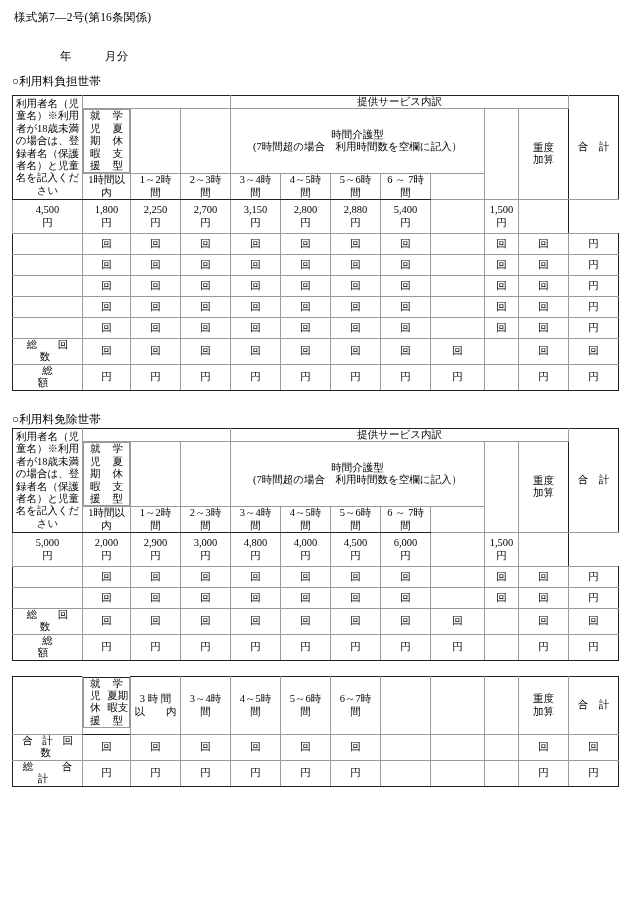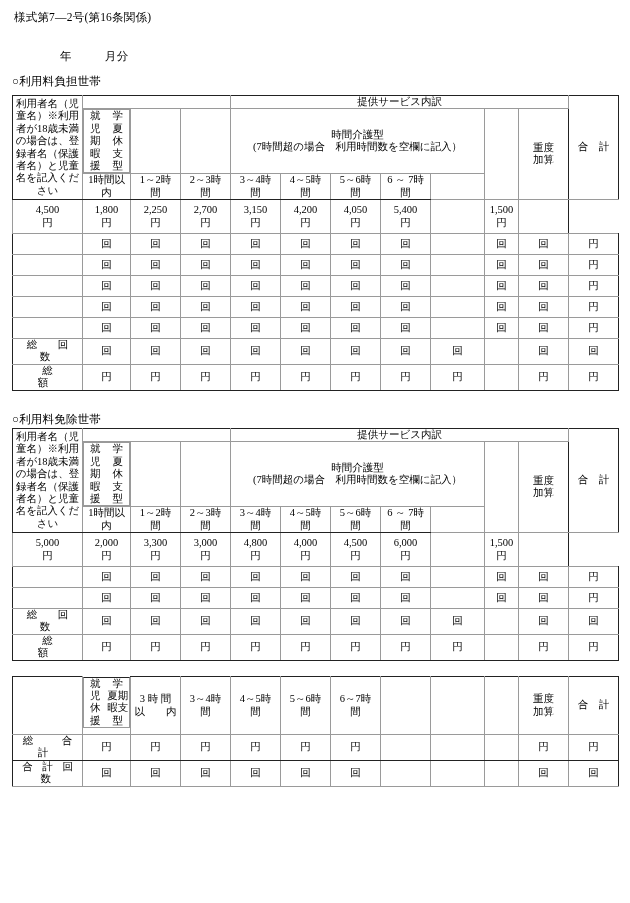--- a/index.html
+++ b/index.html
@@ -184,25 +184,25 @@
           </td>
         <td class="amt">
             <span class="v">2,700</span>
             <span class="y">円</span>
           </td>
         <td class="amt">
             <span class="v">3,150</span>
             <span class="y">円</span>
           </td>
         <td class="amt">
-            <span class="v">4,200</span>
-            <span class="y">円</span>
-          </td>
-        <td class="amt">
-            <span class="v">4,050</span>
+            <span class="v">2,800</span>
+            <span class="y">円</span>
+          </td>
+        <td class="amt">
+            <span class="v">2,880</span>
             <span class="y">円</span>
           </td>
         <td class="amt">
             <span class="v">5,400</span>
             <span class="y">円</span>
           </td>
         <td class="amt"></td>
         <td class="amt">
             <span class="v">1,500</span>
             <span class="y">円</span>
@@ -399,21 +399,21 @@
       <tr>
         <td class="amt" style="height:34px">
             <span class="v">5,000</span>
             <span class="y">円</span>
           </td>
         <td class="amt">
             <span class="v">2,000</span>
             <span class="y">円</span>
           </td>
         <td class="amt">
-            <span class="v">3,300</span>
+            <span class="v">2,900</span>
             <span class="y">円</span>
           </td>
         <td class="amt">
             <span class="v">3,000</span>
             <span class="y">円</span>
           </td>
         <td class="amt">
             <span class="v">4,800</span>
             <span class="y">円</span>
           </td>
@@ -554,44 +554,44 @@
         <td class="thick-t"></td>
         <td class="thick-t"></td>
         <td class="thick-t"></td>
         <td class="thick-t">
             <div>重度</div>
             <div>加算</div>
           </td>
         <td class="thick-t thick-r thick-l">合　計</td>
       </tr>
       <tr>
+        <td class="thick-l thick-t spread4" style="height:21px">合 計 回 数</td>
+        <td class="unit thick-t">回</td>
+        <td class="unit thick-t">回</td>
+        <td class="unit thick-t">回</td>
+        <td class="unit thick-t">回</td>
+        <td class="unit thick-t">回</td>
+        <td class="unit thick-t">回</td>
+        <td class="unit thick-t"></td>
+        <td class="unit thick-t"></td>
+        <td class="unit thick-t"></td>
+        <td class="unit thick-t">回</td>
+        <td class="unit thick-t thick-r thick-l">回</td>
+      </tr>
+      <tr>
         <td class="thick-l thick-b spread3" style="height:21px">総　合　計</td>
         <td class="unit thick-b">円</td>
         <td class="unit thick-b">円</td>
         <td class="unit thick-b">円</td>
         <td class="unit thick-b">円</td>
         <td class="unit thick-b">円</td>
         <td class="unit thick-b">円</td>
         <td class="unit thick-b"></td>
         <td class="unit thick-b"></td>
         <td class="unit thick-b"></td>
         <td class="unit thick-b">円</td>
         <td class="unit thick-b thick-r thick-l">円</td>
       </tr>
-      <tr>
-        <td class="thick-l thick-t spread4" style="height:21px">合 計 回 数</td>
-        <td class="unit thick-t">回</td>
-        <td class="unit thick-t">回</td>
-        <td class="unit thick-t">回</td>
-        <td class="unit thick-t">回</td>
-        <td class="unit thick-t">回</td>
-        <td class="unit thick-t">回</td>
-        <td class="unit thick-t"></td>
-        <td class="unit thick-t"></td>
-        <td class="unit thick-t"></td>
-        <td class="unit thick-t">回</td>
-        <td class="unit thick-t thick-r thick-l">回</td>
-      </tr>
     </tbody>
   </table>
 
 
 </div>
 
 </body></html>

